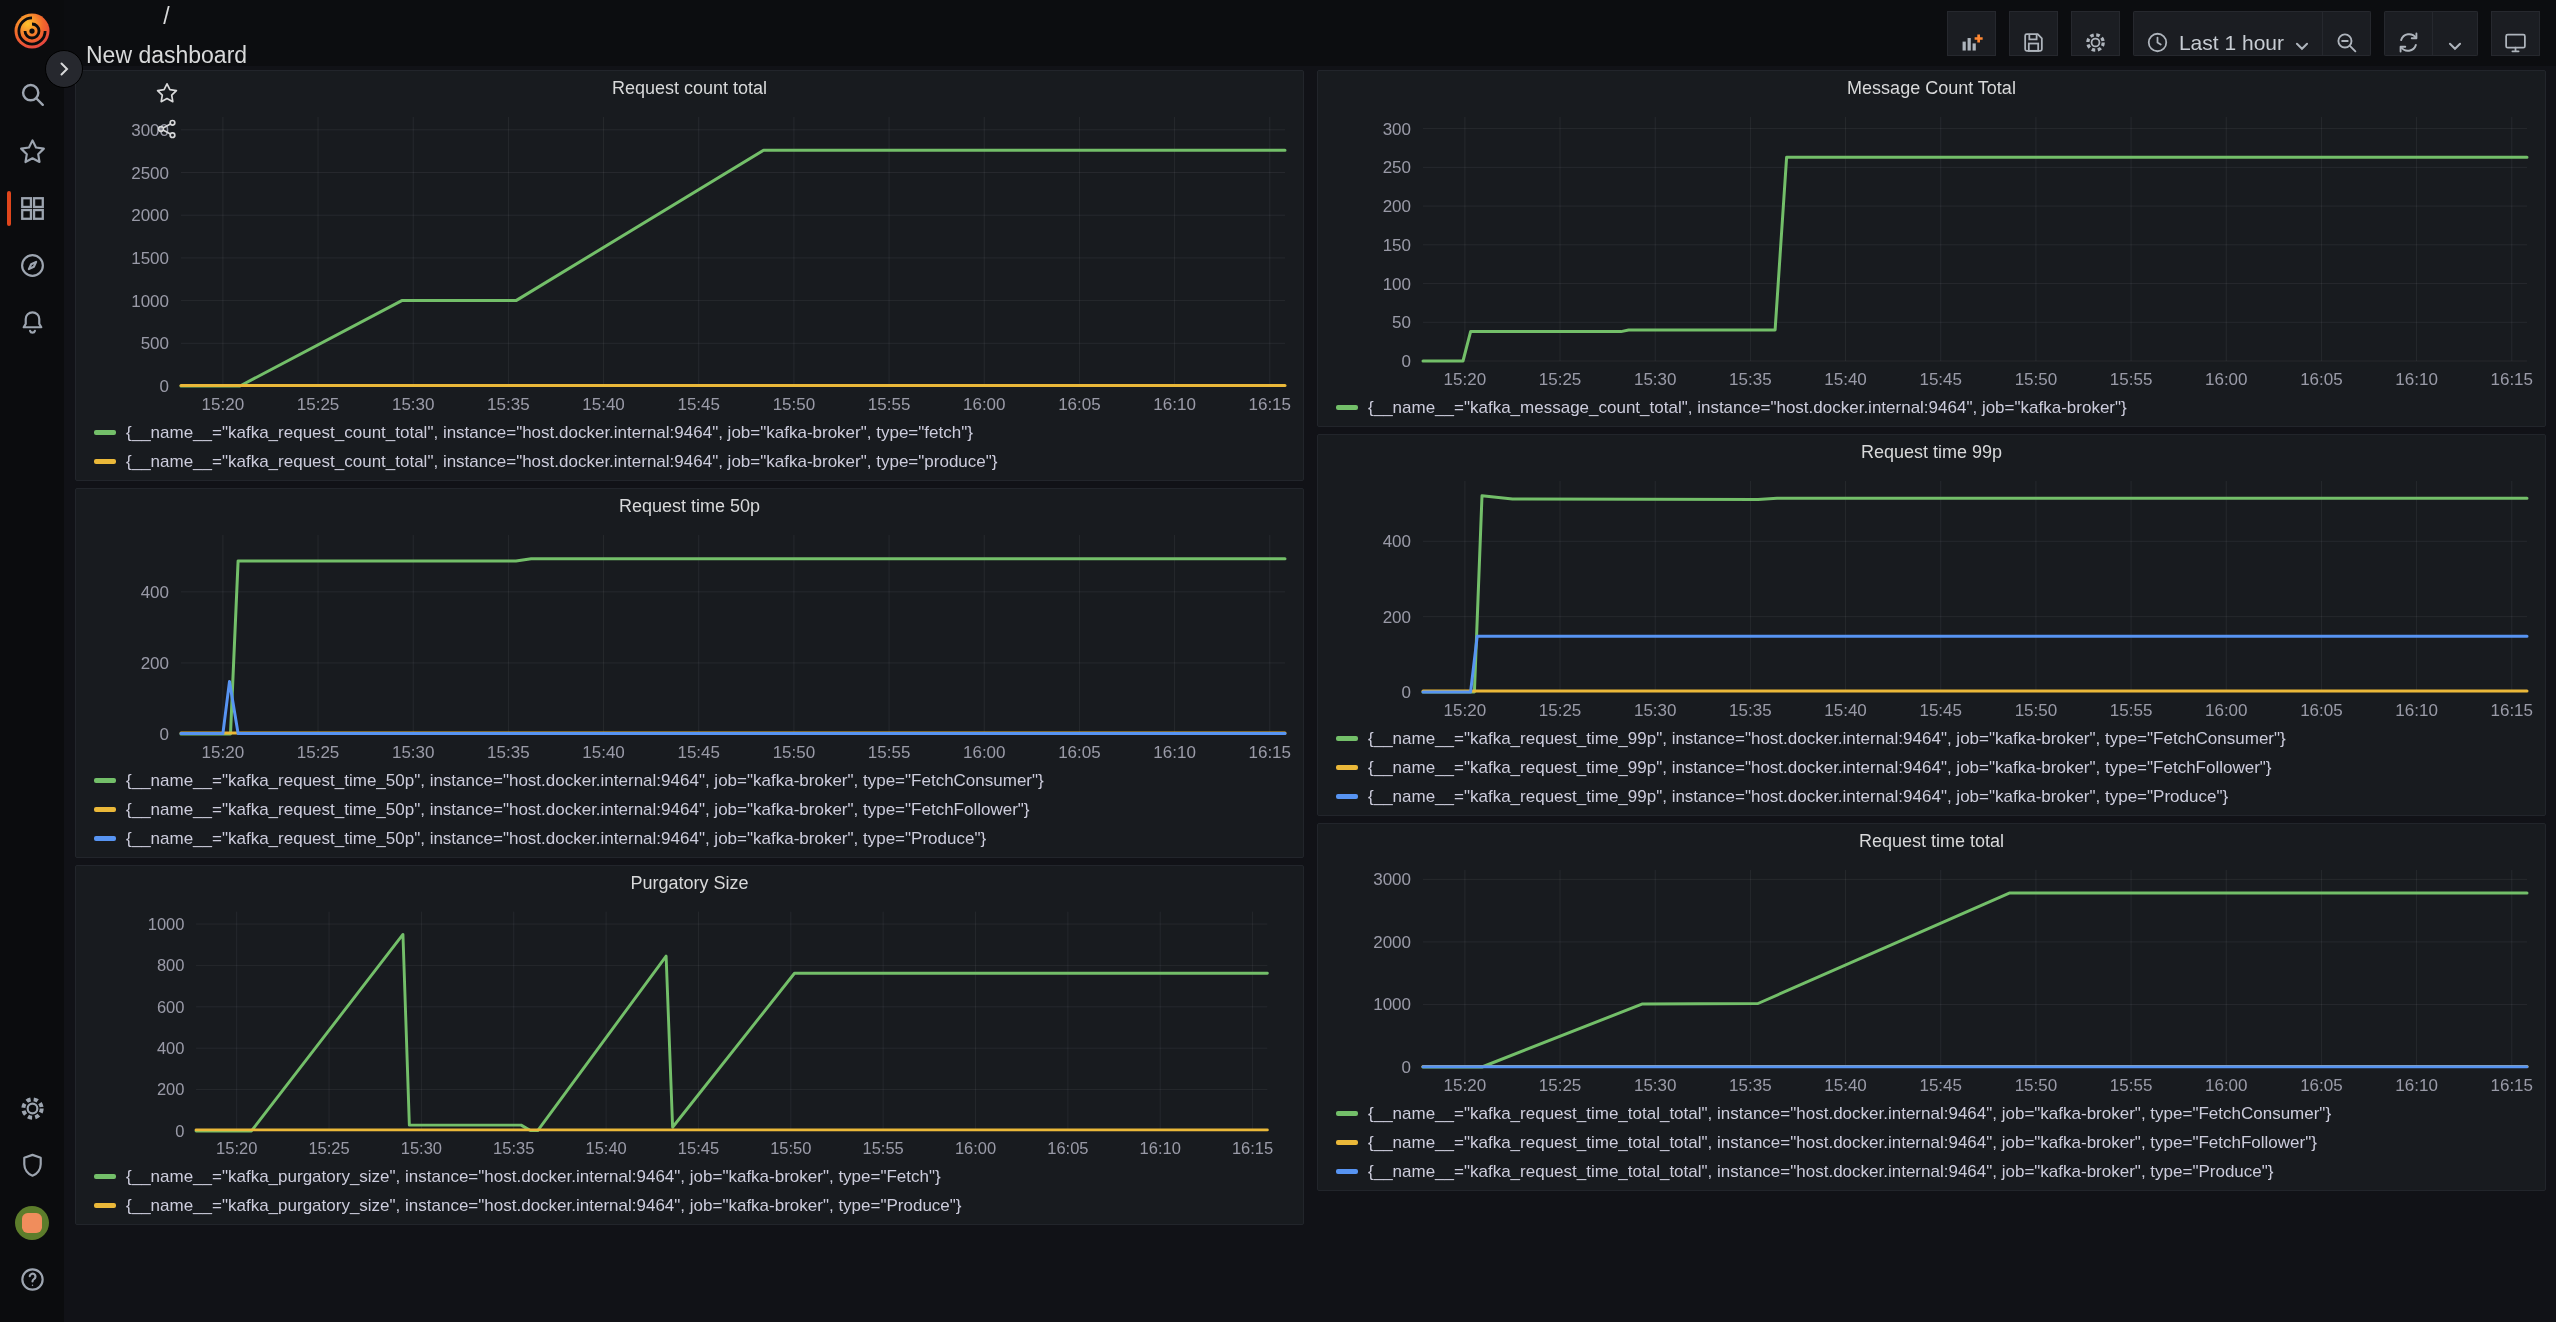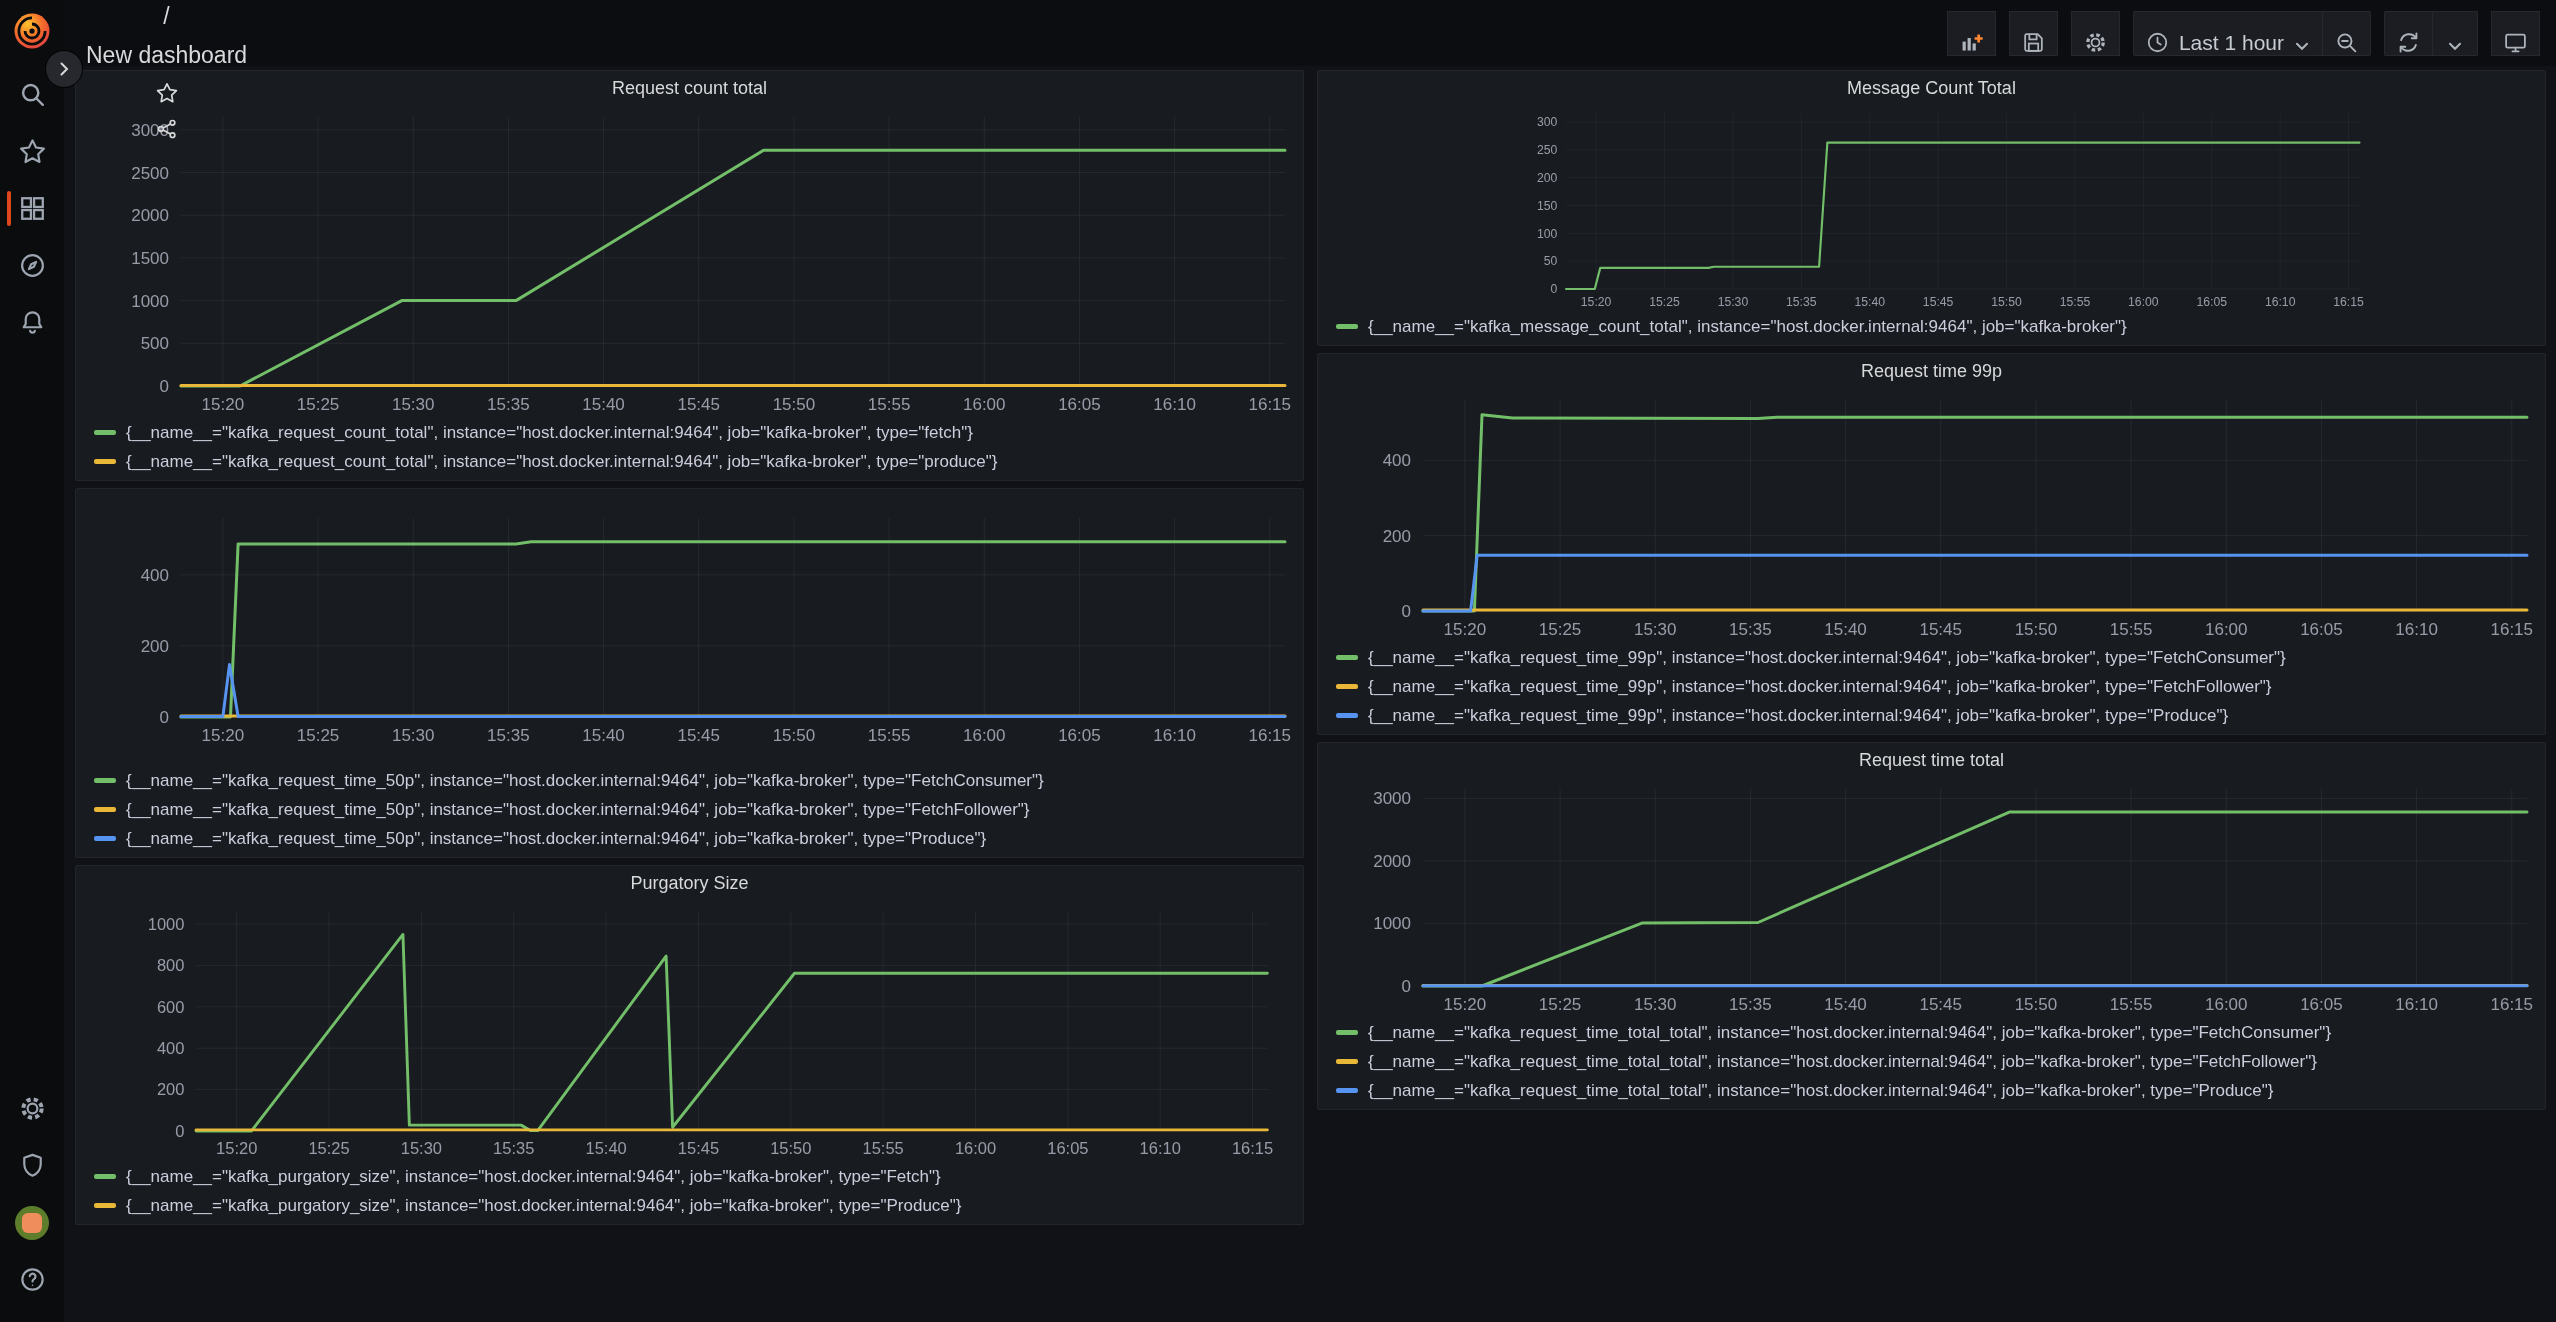--- a/index.html
+++ b/index.html
@@ -341,20 +341,23 @@
             <span>{__name__="kafka_request_count_total", instance="host.docker.internal:9464", job="kafka-broker", type="fetch"}</span>
           </li>
         <li>
             <span class="swatch" style="background: rgb(234, 184, 57);"></span>
             <span>{__name__="kafka_request_count_total", instance="host.docker.internal:9464", job="kafka-broker", type="produce"}</span>
           </li>
       </ul>
     </section>
 
     <section class="panel" style="height:370px">
+      <header class="panel-header">
+          <h2>Request time 50p</h2>
+        </header>
       <div class="chart">
         <svg viewBox="0 0 1227 243">
             <line x1="146.8758620689655" y1="12" x2="146.8758620689655" y2="211" stroke="rgba(204,204,220,0.08)"></line>
             <text x="146.8758620689655" y="235" text-anchor="middle" fill="rgba(204,204,220,0.72)" font-size="17" font-family="Liberation Sans, sans-serif">15:20</text>
             <line x1="242.04827586206895" y1="12" x2="242.04827586206895" y2="211" stroke="rgba(204,204,220,0.08)"></line>
             <text x="242.04827586206895" y="235" text-anchor="middle" fill="rgba(204,204,220,0.72)" font-size="17" font-family="Liberation Sans, sans-serif">15:25</text>
             <line x1="337.22068965517235" y1="12" x2="337.22068965517235" y2="211" stroke="rgba(204,204,220,0.08)"></line>
             <text x="337.22068965517235" y="235" text-anchor="middle" fill="rgba(204,204,220,0.72)" font-size="17" font-family="Liberation Sans, sans-serif">15:30</text>
             <line x1="432.39310344827584" y1="12" x2="432.39310344827584" y2="211" stroke="rgba(204,204,220,0.08)"></line>
             <text x="432.39310344827584" y="235" text-anchor="middle" fill="rgba(204,204,220,0.72)" font-size="17" font-family="Liberation Sans, sans-serif">15:35</text>
@@ -456,21 +459,21 @@
             <span class="swatch" style="background: rgb(234, 184, 57);"></span>
             <span>{__name__="kafka_purgatory_size", instance="host.docker.internal:9464", job="kafka-broker", type="Produce"}</span>
           </li>
       </ul>
     </section>
 
   </div>
 
   <div class="col">
 
-    <section class="panel" style="height:276px">
+    <section class="panel" style="height:357px">
       <header class="panel-header">
           <h2>Message Count Total</h2>
         </header>
       <div class="chart">
         <svg viewBox="0 0 1227 288">
             <line x1="146.8758620689655" y1="12" x2="146.8758620689655" y2="256" stroke="rgba(204,204,220,0.08)"></line>
             <text x="146.8758620689655" y="280" text-anchor="middle" fill="rgba(204,204,220,0.72)" font-size="17" font-family="Liberation Sans, sans-serif">15:20</text>
             <line x1="242.04827586206895" y1="12" x2="242.04827586206895" y2="256" stroke="rgba(204,204,220,0.08)"></line>
             <text x="242.04827586206895" y="280" text-anchor="middle" fill="rgba(204,204,220,0.72)" font-size="17" font-family="Liberation Sans, sans-serif">15:25</text>
             <line x1="337.22068965517235" y1="12" x2="337.22068965517235" y2="256" stroke="rgba(204,204,220,0.08)"></line>

